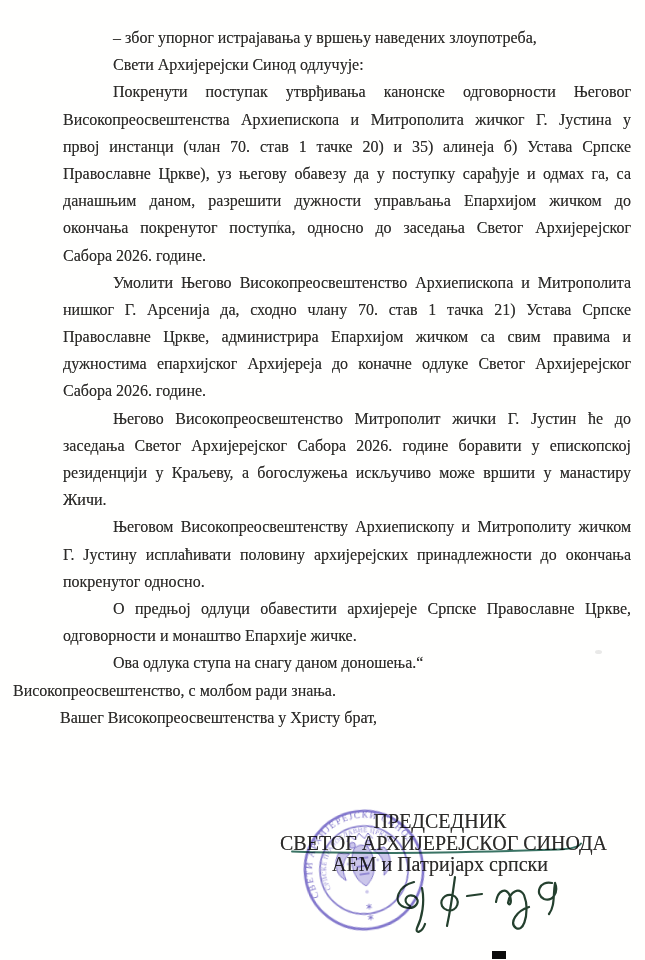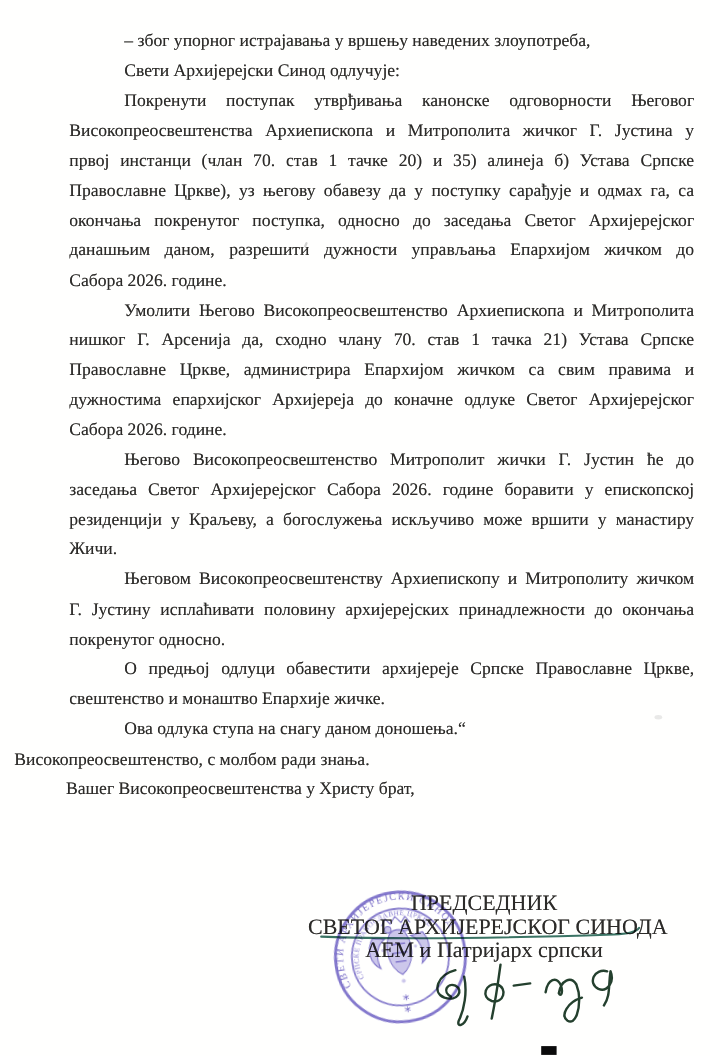--- a/index.html
+++ b/index.html
@@ -66,22 +66,22 @@
         <div class="line first">– због упорног истрајавања у вршењу наведених злоупотреба,</div>
       </div>
       <div class="para">
         <div class="line first">Свети Архијерејски Синод одлучује:</div>
       </div>
       <div class="para">
         <div class="line first jl">Покренути поступак утврђивања канонске одговорности Његовог</div>
         <div class="line jl">Високопреосвештенства Архиепископа и Митрополита жичког Г. Јустина у</div>
         <div class="line jl">првој инстанци (члан 70. став 1 тачке 20) и 35) алинеја б) Устава Српске</div>
         <div class="line jl">Православне Цркве), уз његову обавезу да у поступку сарађује и одмах га, са</div>
+        <div class="line jl">данашњим даном, разрешити дужности управљања Епархијом жичком до</div>
         <div class="line jl">окончања покренутог поступка, односно до заседања Светог Архијерејског</div>
-        <div class="line jl">данашњим даном, разрешити дужности управљања Епархијом жичком до</div>
         <div class="line">Сабора 2026. године.</div>
       </div>
       <div class="para">
         <div class="line first jl">Умолити Његово Високопреосвештенство Архиепископа и Митрополита</div>
         <div class="line jl">нишког Г. Арсенија да, сходно члану 70. став 1 тачка 21) Устава Српске</div>
         <div class="line jl">Православне Цркве, администрира Епархијом жичком са свим правима и</div>
         <div class="line jl">дужностима епархијског Архијереја до коначне одлуке Светог Архијерејског</div>
         <div class="line">Сабора 2026. године.</div>
       </div>
       <div class="para">
@@ -90,21 +90,21 @@
         <div class="line jl">резиденцији у Краљеву, а богослужења искључиво може вршити у манастиру</div>
         <div class="line">Жичи.</div>
       </div>
       <div class="para">
         <div class="line first jl">Његовом Високопреосвештенству Архиепископу и Митрополиту жичком</div>
         <div class="line jl">Г. Јустину исплаћивати половину архијерејских принадлежности до окончања</div>
         <div class="line">покренутог односно.</div>
       </div>
       <div class="para">
         <div class="line first jl">О предњој одлуци обавестити архијереје Српске Православне Цркве,</div>
-        <div class="line">свештенство и монаштво Епархије жичке.</div>
+        <div class="line">одговорности и монаштво Епархије жичке.</div>
       </div>
       <div class="para">
         <div class="line first">Ова одлука ступа на снагу даном доношења.“</div>
       </div>
       <div class="para hang">
         <div class="line">Високопреосвештенство, с молбом ради знања.</div>
       </div>
       <div class="para hang">
         <div class="line first">Вашег Високопреосвештенства у Христу брат,</div>
       </div>

